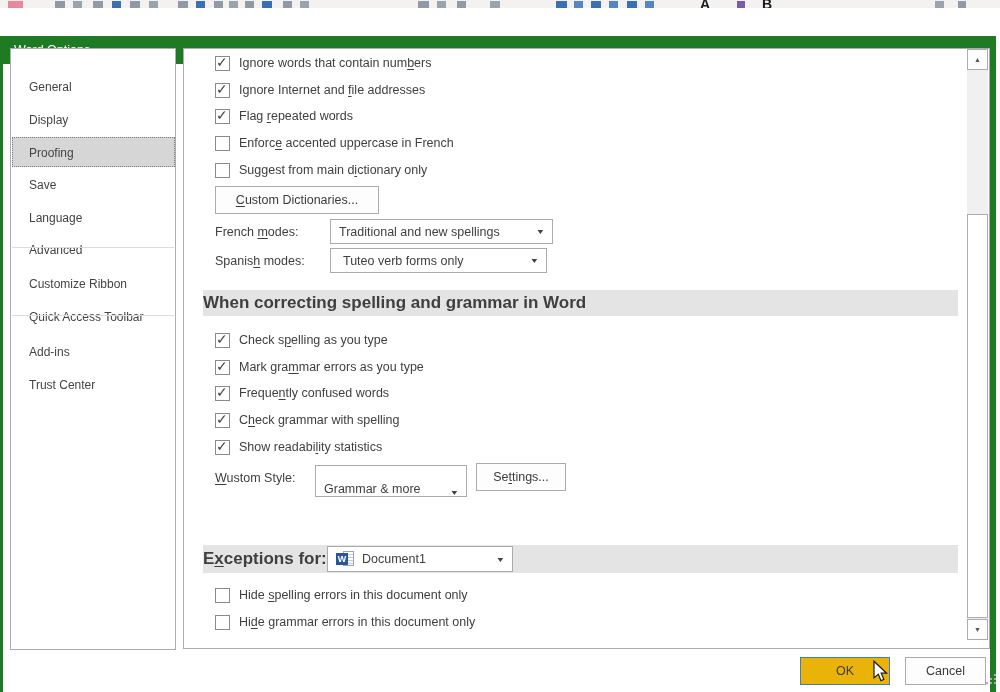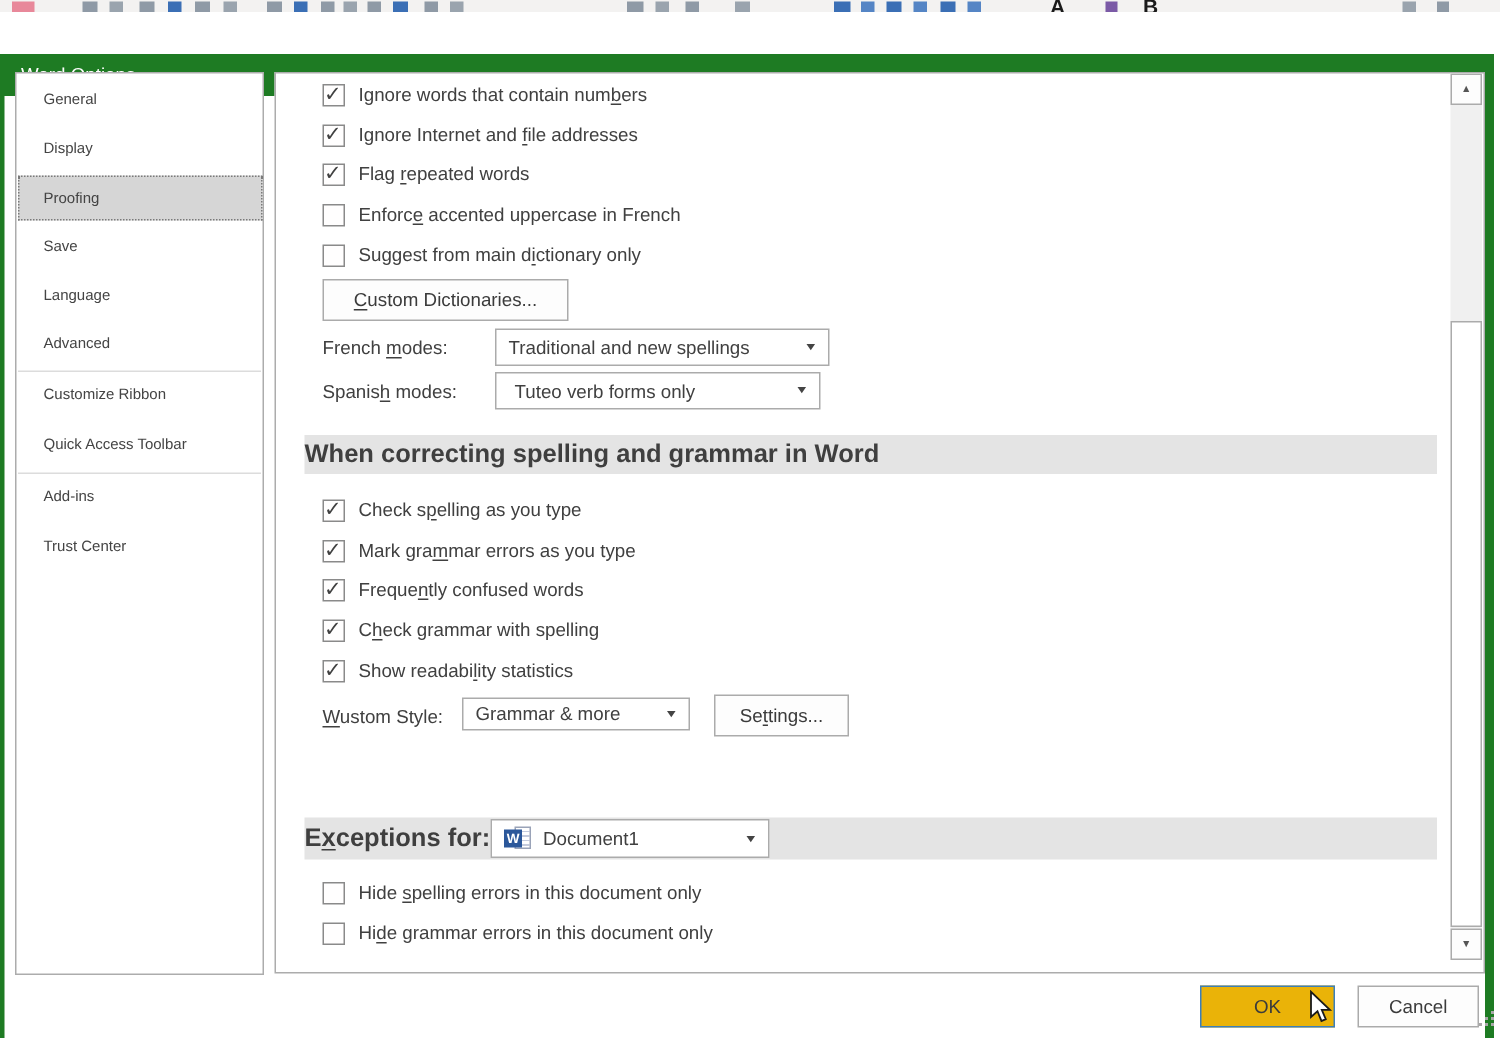--- a/index.html
+++ b/index.html
@@ -17,21 +17,21 @@
 
   
   .titlebar { position:absolute; left:0; top:8px; width:996px; height:28px; background:#1e7b23; color:#ffffff; display:flex; align-items:center;margin-top:28px; }
   .title-text { margin-left:14px; font-size:12.5px; }
   .tb-btn { position:absolute; top:0; height:28px; width:34px; display:flex; align-items:center; justify-content:center; color:#ffffff; cursor:default; }
   .tb-help { left:896px; font-size:14px; }
   .tb-close { left:950px; font-size:13px; }
 
   
   .sidebar { position:absolute; left:10px; top:48px; width:166px; height:602px; background:#ffffff; border:1px solid #acacac; }
-  .side-item { position:absolute; left:1px; width:162px; height:30px; line-height:30px; padding-left:17px; font-size:10px; color:#444444; cursor:default; }
+  .side-item { position:absolute; left:1px; width:162px; height:30px; line-height:30px; padding-left:17px; font-size:12px; color:#444444; cursor:default;margin-top:20px; }
   .side-item.selected { background:#d6d6d6; border:1px dotted #7a7a7a; width:163px; padding-left:16px; }
   .side-divider { position:absolute; left:1px; width:162px; height:1px; background:#dcdcdc; }
 
   
   .panel { position:absolute; left:183px; top:48px; width:807px; height:601px; background:#ffffff; border:1px solid #acacac; }
 
   
   .sb-track { position:absolute; left:967px; top:49px; width:21px; height:591px; background:#f0f0f0; }
   .sb-btn { position:absolute; left:967px; width:21px; height:21px; background:#fdfdfd; border:1px solid #ababab; color:#555555; font-size:7px; display:flex; align-items:center; justify-content:center; }
   .sb-up { top:49px; }
@@ -219,21 +219,21 @@
   <div class="check-row" style="top:437px;">
     <span class="cb">
         <span class="mark">✓</span>
       </span>
     <span><span>Show readabi</span><u>l</u><span>ity statistics</span></span>
   </div>
 
   <div class="field-label" style="top:468px;">
     <span><span></span><u>W</u><span>ustom Style:</span></span>
   </div>
-  <div class="dd" style="left:308px;top:465px;width:152px;height:22px;">
+  <div class="dd" style="left:315px;top:465px;width:152px;height:32px;align-items:flex-end;">
     <span>Grammar &amp; more</span>
     <span class="arrow">▼</span>
   </div>
   <div class="btn" style="left:476px;top:463px;width:90px;height:28px;">
     <span><span>Se</span><u>t</u><span>tings...</span></span>
   </div>
 
   <div class="section-bar" style="top:545px;height:28px;text-align:center;">
     <span><span>E</span><u>x</u><span>ceptions for:</span></span>
   </div>

